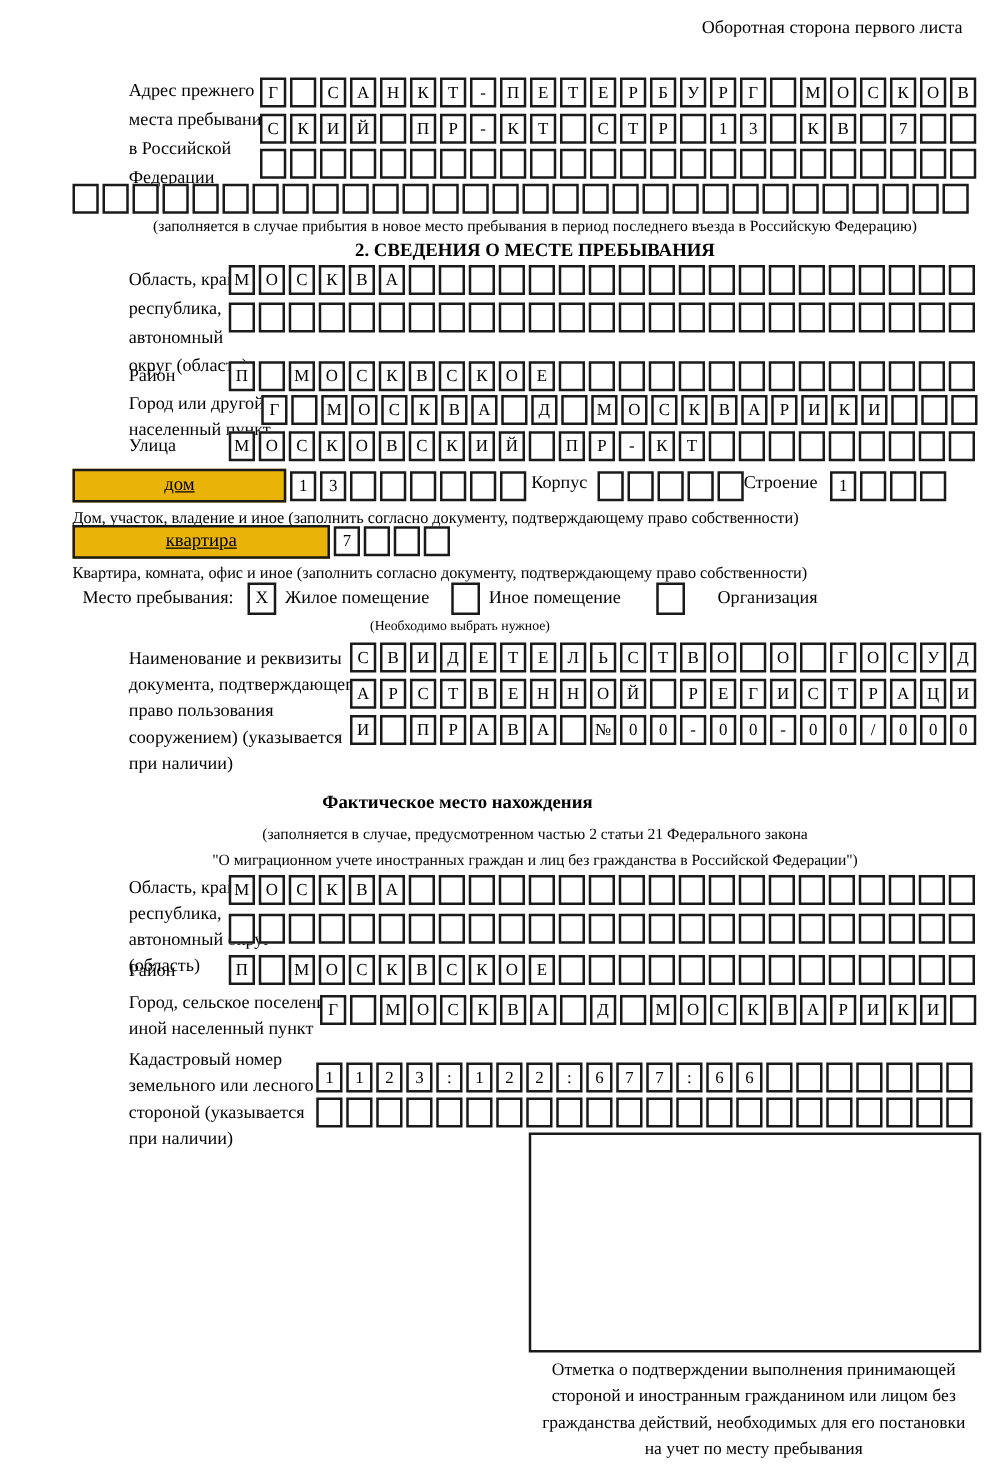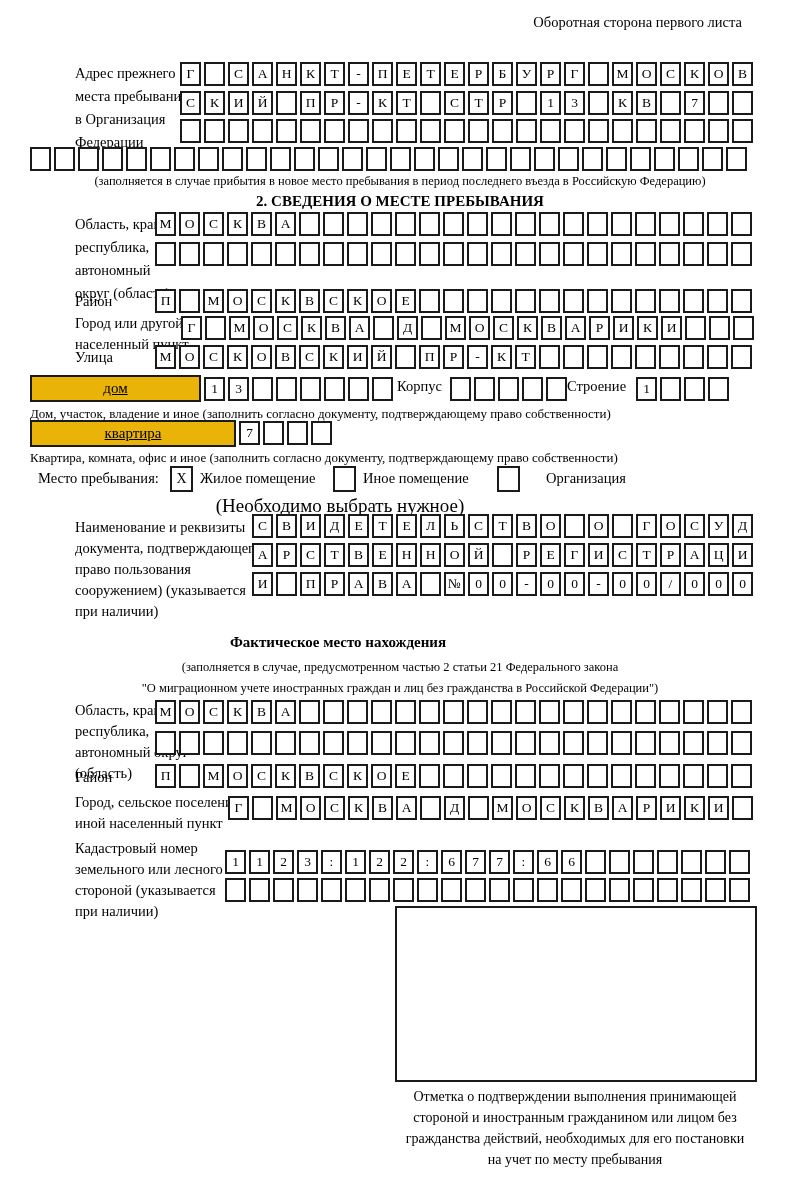--- a/index.html
+++ b/index.html
@@ -1,21 +1,21 @@
 <!DOCTYPE html>
 <html><head>
 <meta charset="utf-8">
 <style>
   html,body{margin:0;padding:0;}
   body{
     width:800px;height:1180px;position:relative;background:#ffffff;
     font-family:"Liberation Serif", serif;color:#000;
     -webkit-font-smoothing:antialiased;
   }
-  .abs{position:absolute;}
+  .abs{position:absolute;margin-left:28px;}
   .cellrow{display:flex;gap:3px;}
   .cell{
     width:17px;height:20px;border:2px solid #1a1a1a;flex:0 0 auto;
     display:flex;align-items:center;justify-content:center;
     font-size:13.5px;line-height:1;background:#fff;
   }
   .lbl{font-size:14.5px;line-height:23px;font-family:Liberation Serif, serif;}
   .lbl21{font-size:14.5px;line-height:21px;}
   .cap{font-size:12.5px;line-height:15px;}
   .b{font-weight:bold;}
@@ -34,21 +34,21 @@
   .stampcap{font-size:14px;line-height:21px;text-align:center;}
 </style>
 </head>
 <body>
 
 <div class="abs inline-lbl" style="top:14px;left:0;width:742px;text-align:right;">Оборотная сторона первого листа</div>
 
 <div class="abs lbl" style="top:62px;left:75px;">
     <div>Адрес прежнего</div>
     <div>места пребывания</div>
-    <div>в Организация</div>
+    <div>в Российской</div>
     <div>Федерации</div>
   </div>
 <div class="abs cellrow" style="top:62px;left:180px;">
     <span class="cell">Г</span>
     <span class="cell"></span>
     <span class="cell">С</span>
     <span class="cell">А</span>
     <span class="cell">Н</span>
     <span class="cell">К</span>
     <span class="cell">Т</span>
@@ -345,21 +345,21 @@
   </div>
 <div class="abs" style="top:450px;left:30px;font-size:13px;">Квартира, комната, офис и иное (заполнить согласно документу, подтверждающему право собственности)</div>
 
 <div class="abs inline-lbl" style="top:470px;left:38px;">Место пребывания:</div>
 <div class="abs chk" style="top:466px;left:170px;">X</div>
 <div class="abs inline-lbl" style="top:470px;left:200px;">Жилое помещение</div>
 <div class="abs chk" style="top:466px;left:333px;"></div>
 <div class="abs inline-lbl" style="top:470px;left:363px;">Иное помещение</div>
 <div class="abs chk" style="top:466px;left:497px;"></div>
 <div class="abs inline-lbl" style="top:470px;left:546px;">Организация</div>
-<div class="abs center" style="top:495px;left:170px;width:340px;font-size:19px;">(Необходимо выбрать нужное)</div>
+<div class="abs center" style="top:495px;left:170px;width:340px;font-size:11px;">(Необходимо выбрать нужное)</div>
 
 <div class="abs lbl21" style="top:517px;left:75px;">
     <div>Наименование и реквизиты</div>
     <div>документа, подтверждающего</div>
     <div>право пользования</div>
     <div>сооружением) (указывается</div>
     <div>при наличии)</div>
   </div>
 <div class="abs cellrow" style="top:514px;left:252px;">
     <span class="cell">С</span>

